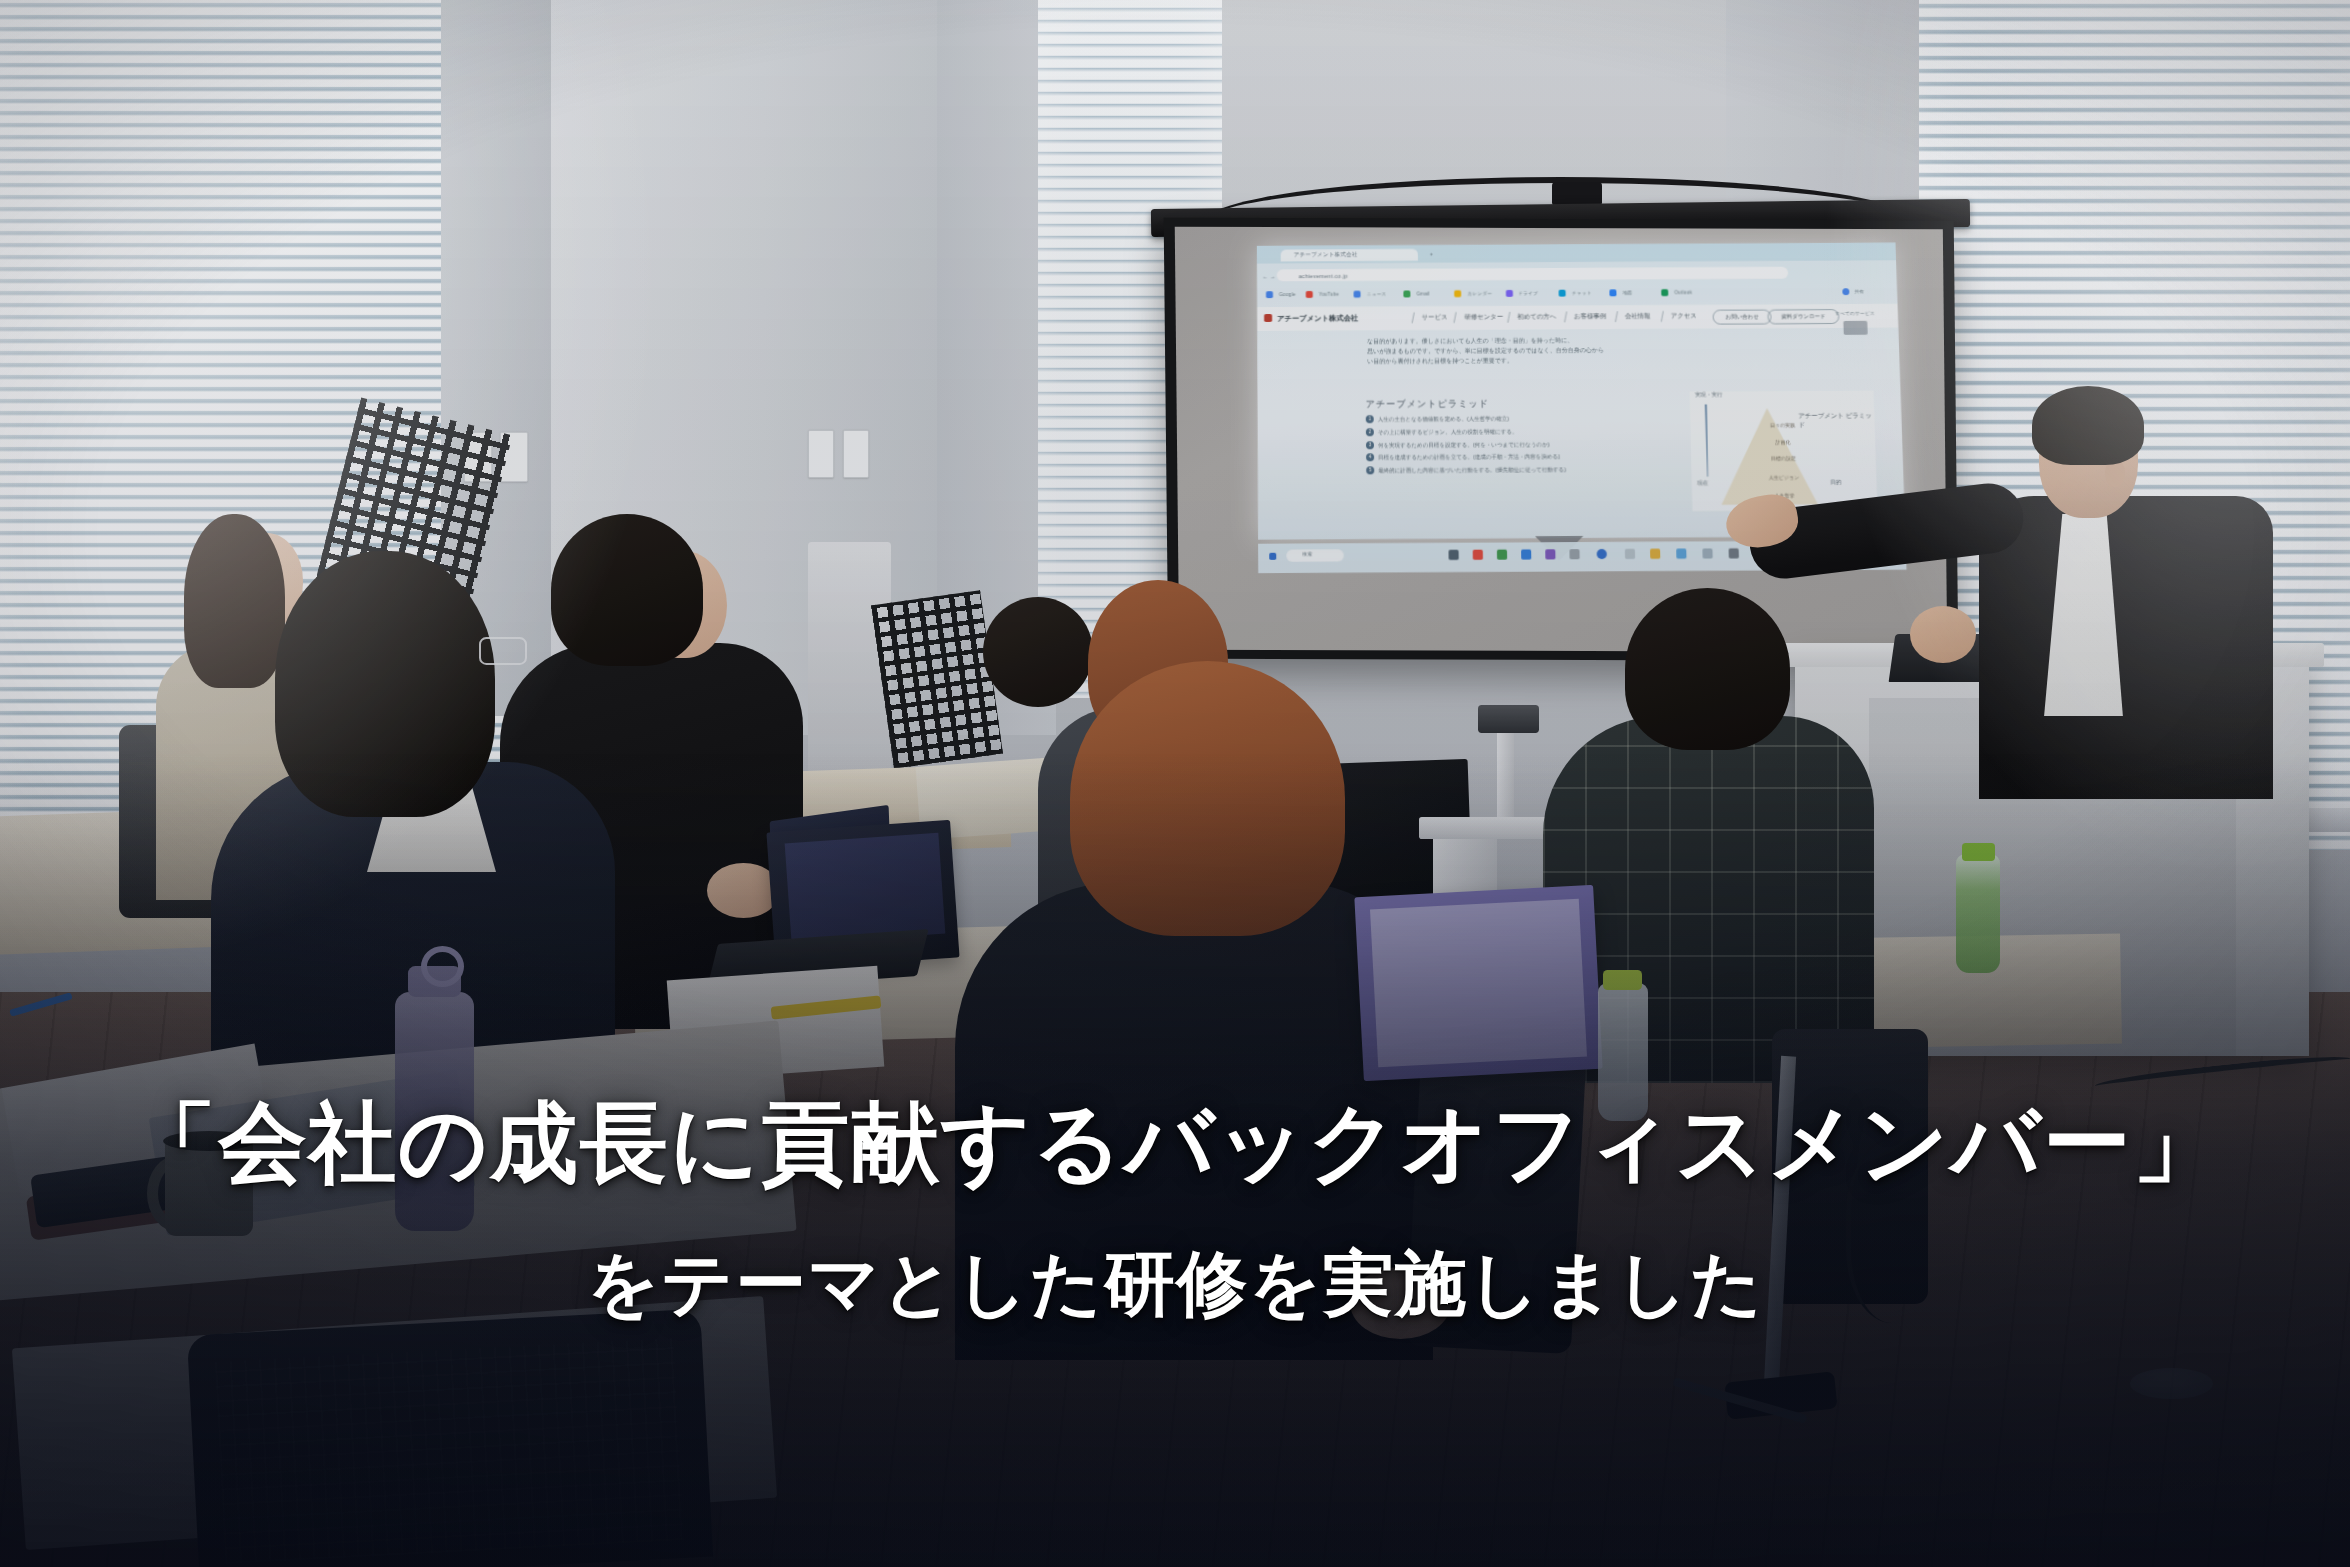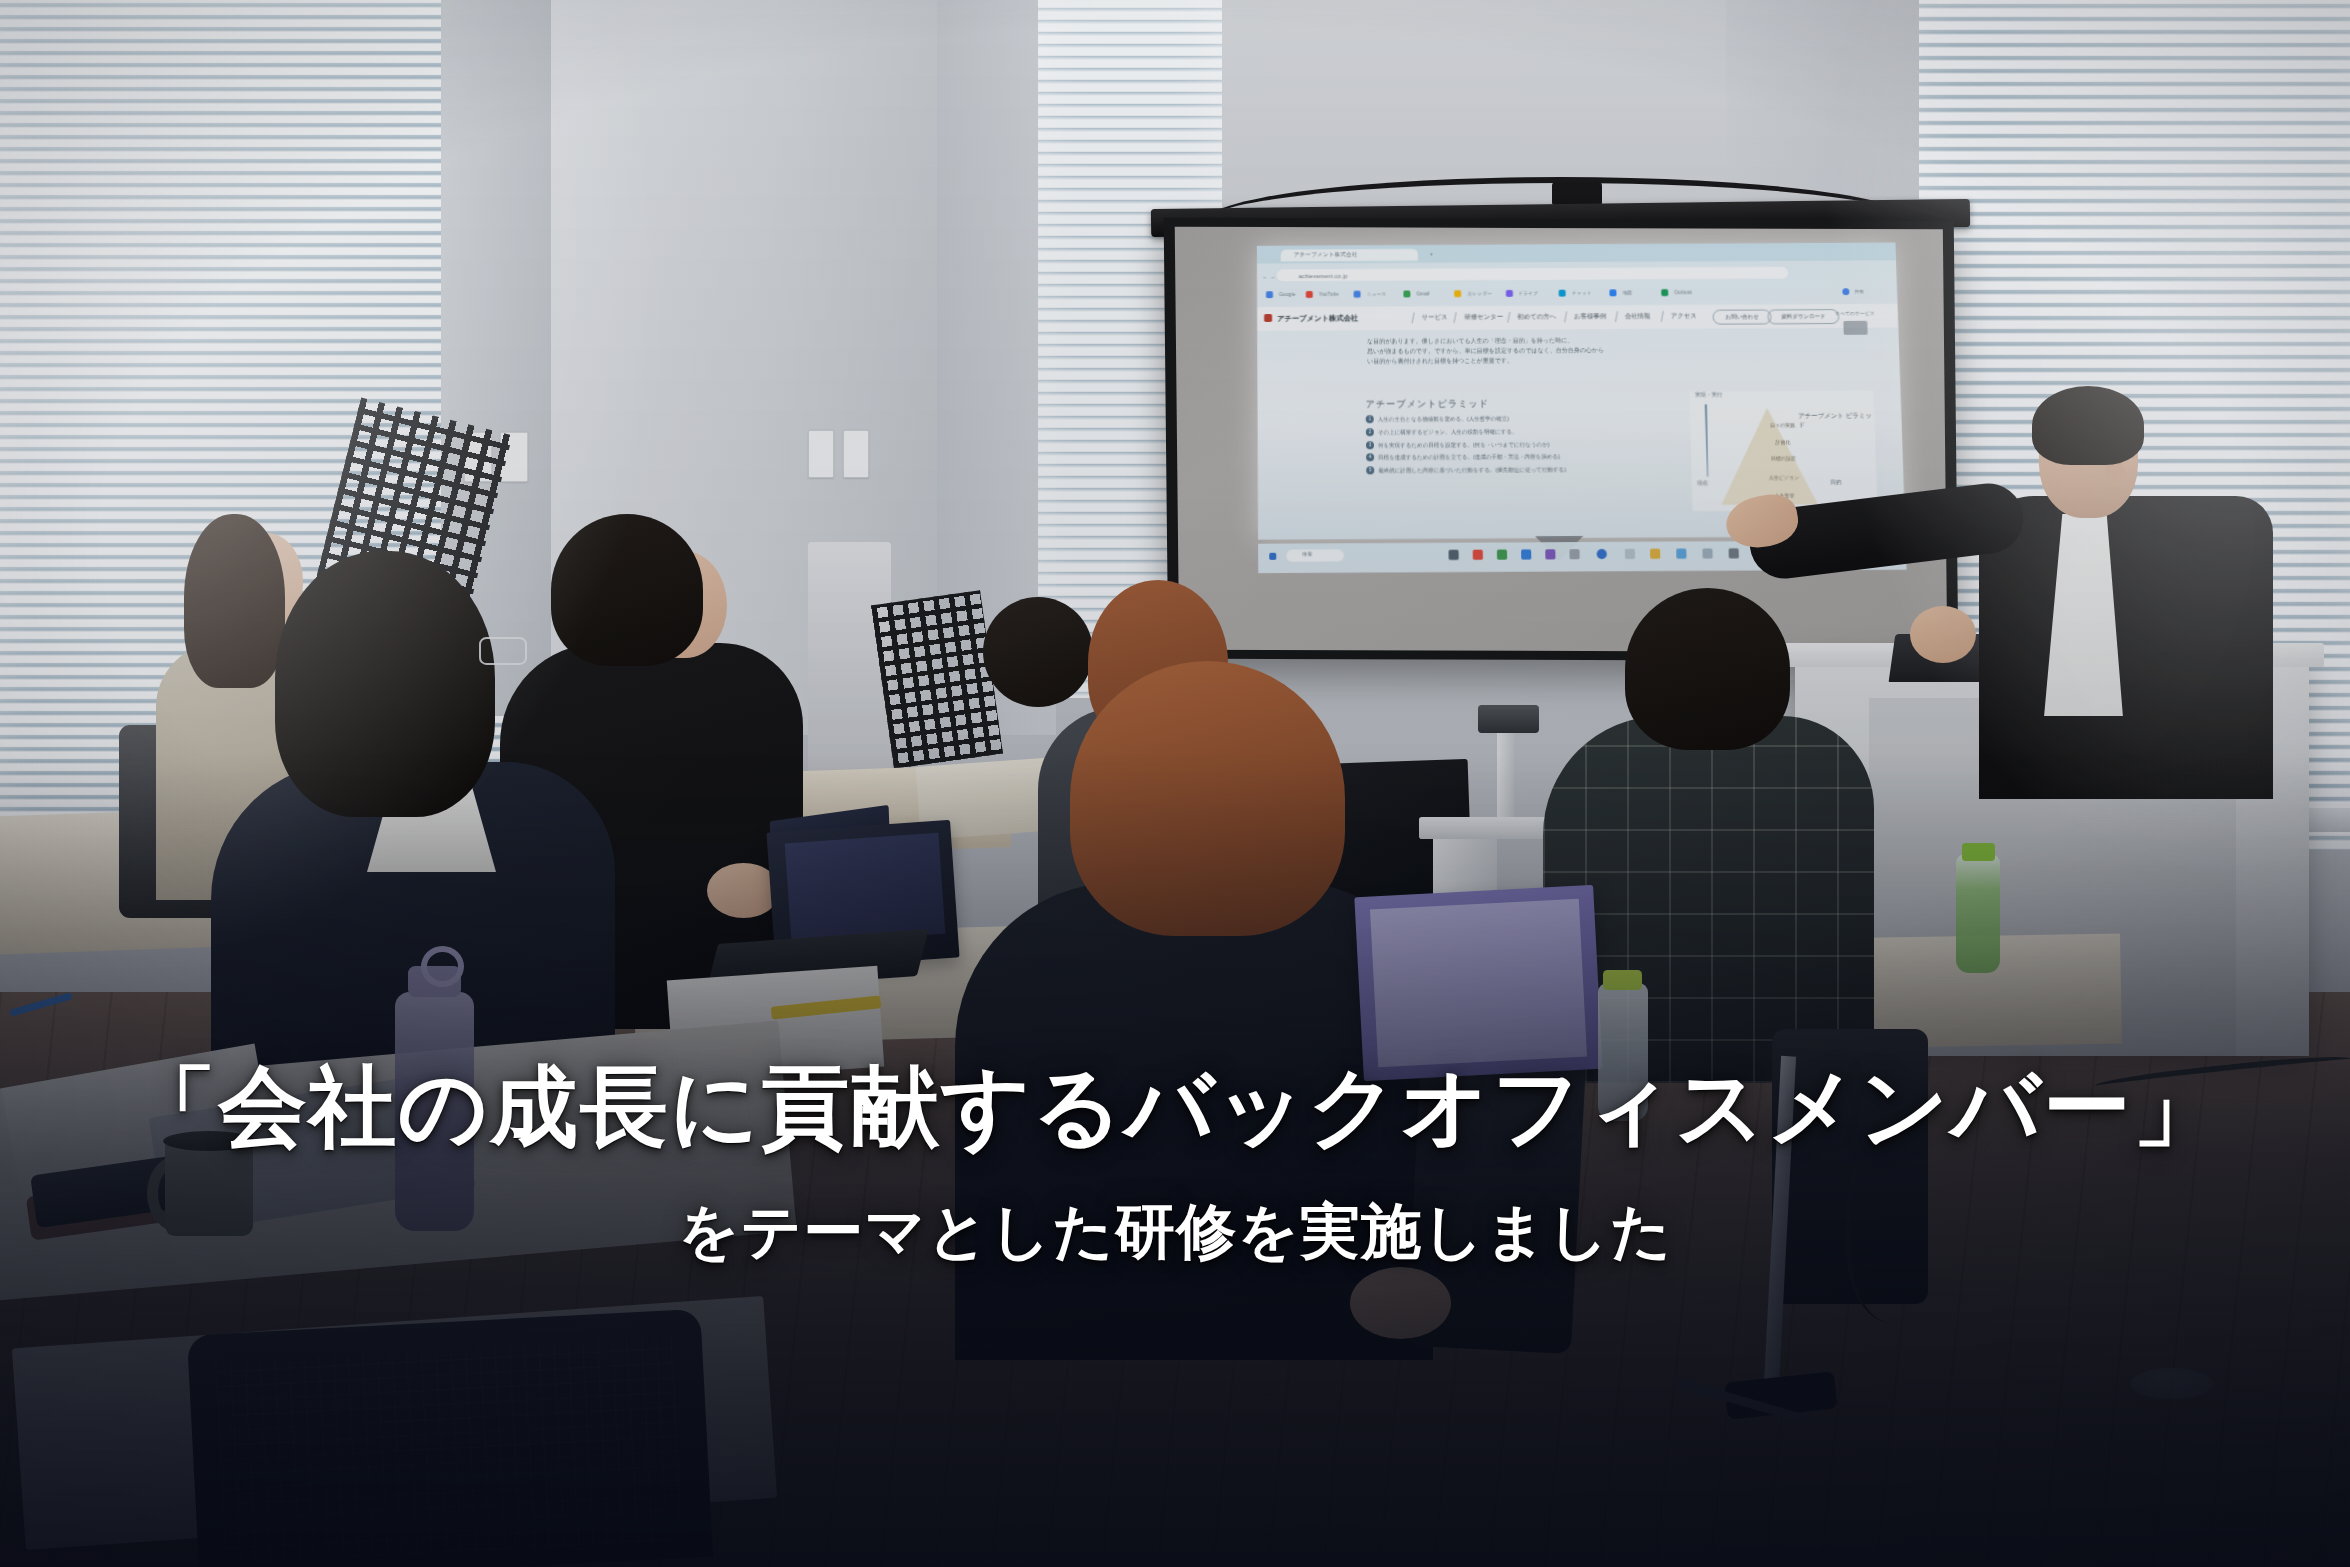--- a/index.html
+++ b/index.html
@@ -334,23 +334,24 @@
   }
   #caption-line1,#caption-line2{
     display:block;
     font-weight:700;
     letter-spacing:.02em;
     text-shadow:
       0 2.8px 9.2px rgba(0,0,0,.75),
       0 0 26px rgba(0,0,0,.45),
       0 0.9px 1.8px rgba(0,0,0,.9);
     white-space:nowrap;
+    margin-top:36px;
   }
   #caption-line1{font-size:88px;line-height:1.22;}
-  #caption-line2{font-size:60px;line-height:1.22;margin-top:35px;}
+  #caption-line2{font-size:71px;line-height:1.22;margin-top:44px;}
 </style>
 </head>
 <body>
 
 <div id="stage">
 
   <div class="layer" id="wall-back"></div>
   <div class="layer" id="window-left"></div>
   <div class="layer blinds" id="blinds-left"></div>
   <div class="layer blinds" id="blinds-left2"></div>

